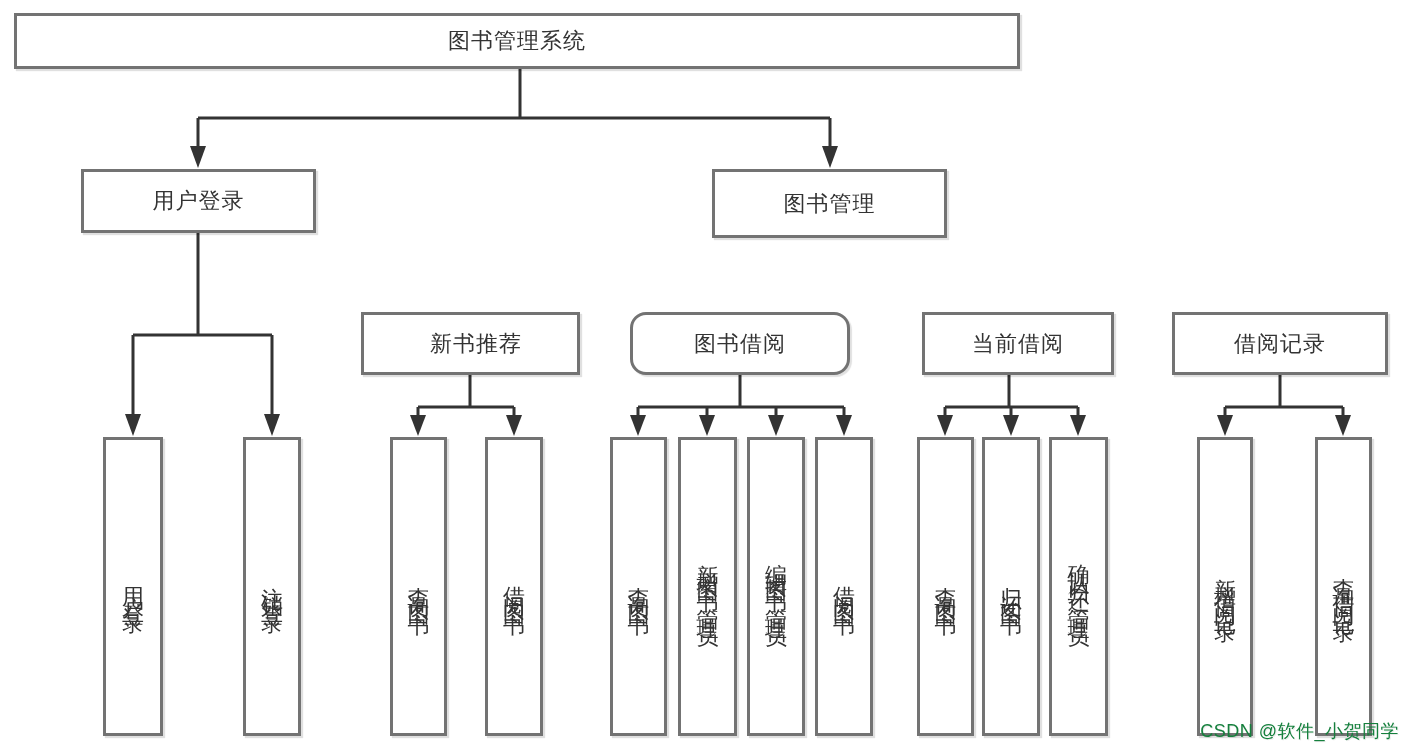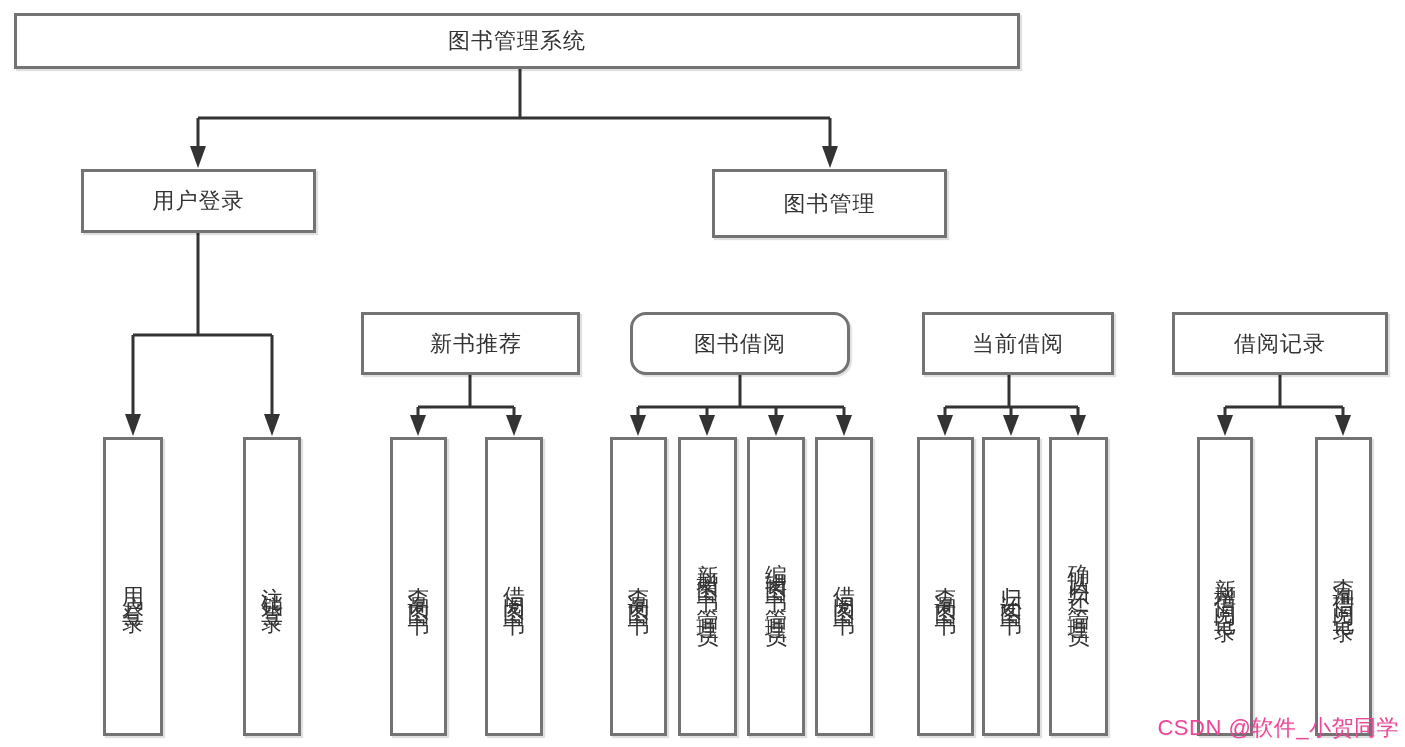--- a/index.html
+++ b/index.html
@@ -44,22 +44,22 @@
     text-orientation: mixed;
     letter-spacing: 9px;
     line-height: 1;
     white-space: nowrap;
   }
   #watermark {
     position: absolute;
     right: 6px;
     bottom: 4px;
     z-index: 3;
-    font-size: 22px;
-    color: #ec4899;
+    font-size: 18px;
+    color: #15803d;
     letter-spacing: 0.5px;
     text-shadow: 1px 1px 0 rgba(0,0,0,0.08);
     white-space: nowrap;
   }
 </style>
 </head>
 <body>
 
 <div id="stage">
 

